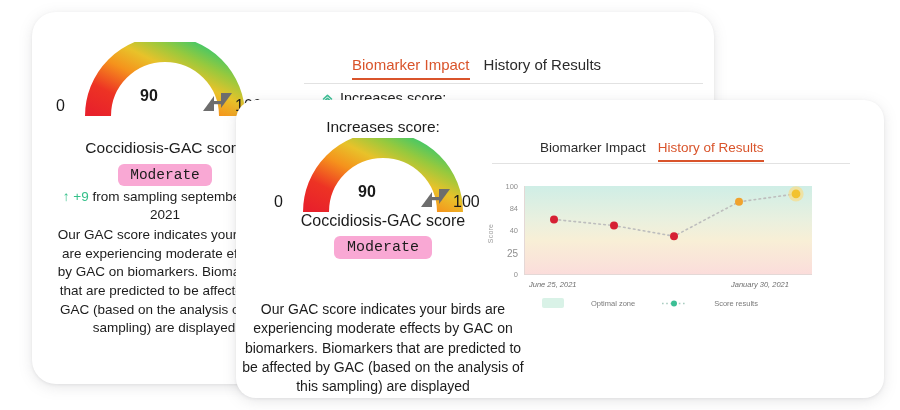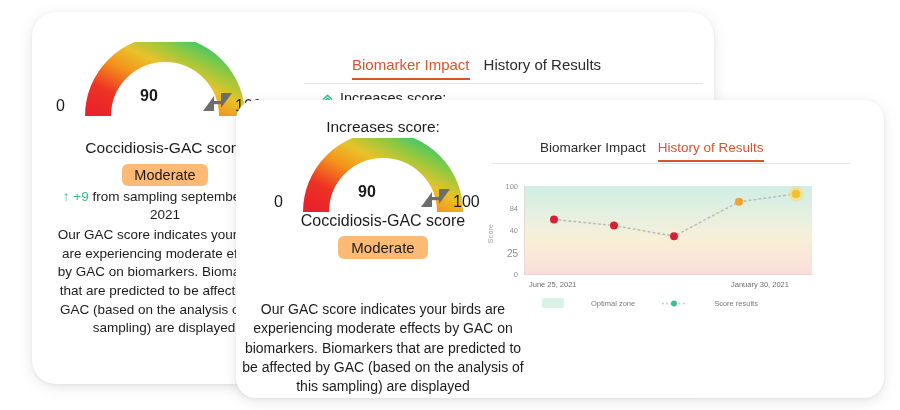--- a/index.html
+++ b/index.html
@@ -47,24 +47,25 @@
   }
 
   
   .score-title {
     text-align: center;
     color: #1c1c1c;
     font-weight: 400;
   }
   .badge {
     display: inline-block;
-    background: #fdba74;
+    background: #f9a8d4;
     color: #1c1c1c;
     border-radius: 6px;
     text-align: center;
+    font-family: Liberation Mono, monospace;
   }
   .badge-row { text-align: center; }
   .delta-row {
     text-align: center;
     color: #1c1c1c;
     line-height: 1.3;
   }
   .delta-arrow { color: #35c08a; }
   .delta-val { color: #35c08a; }
   .body-copy {
@@ -109,21 +110,21 @@
     transform: rotate(-90deg);
     transform-origin: 50% 50%;
     letter-spacing: .2px;
   }
   .ytick {
     position: absolute;
     color: #8f8f8f;
     text-align: right;
     width: 22px;
   }
-  .xlab { position: absolute; color: #6d6d6d; white-space: nowrap; }
+  .xlab { position: absolute; color: #6d6d6d; white-space: nowrap; font-style: italic; }
   .chart-legend { position: absolute; display: flex; align-items: center; }
   .cl-item { display: flex; align-items: center; color: #7a7a7a; gap: 20px; }
   .cl-swatch {
     width: 22px; height: 10px;
     background: #d9f2e7;
     border-radius: 2px;
     margin-right: 7px;
   }
   .cl-line { display: inline-flex; align-items: center; margin-right: 7px; }
 </style>

